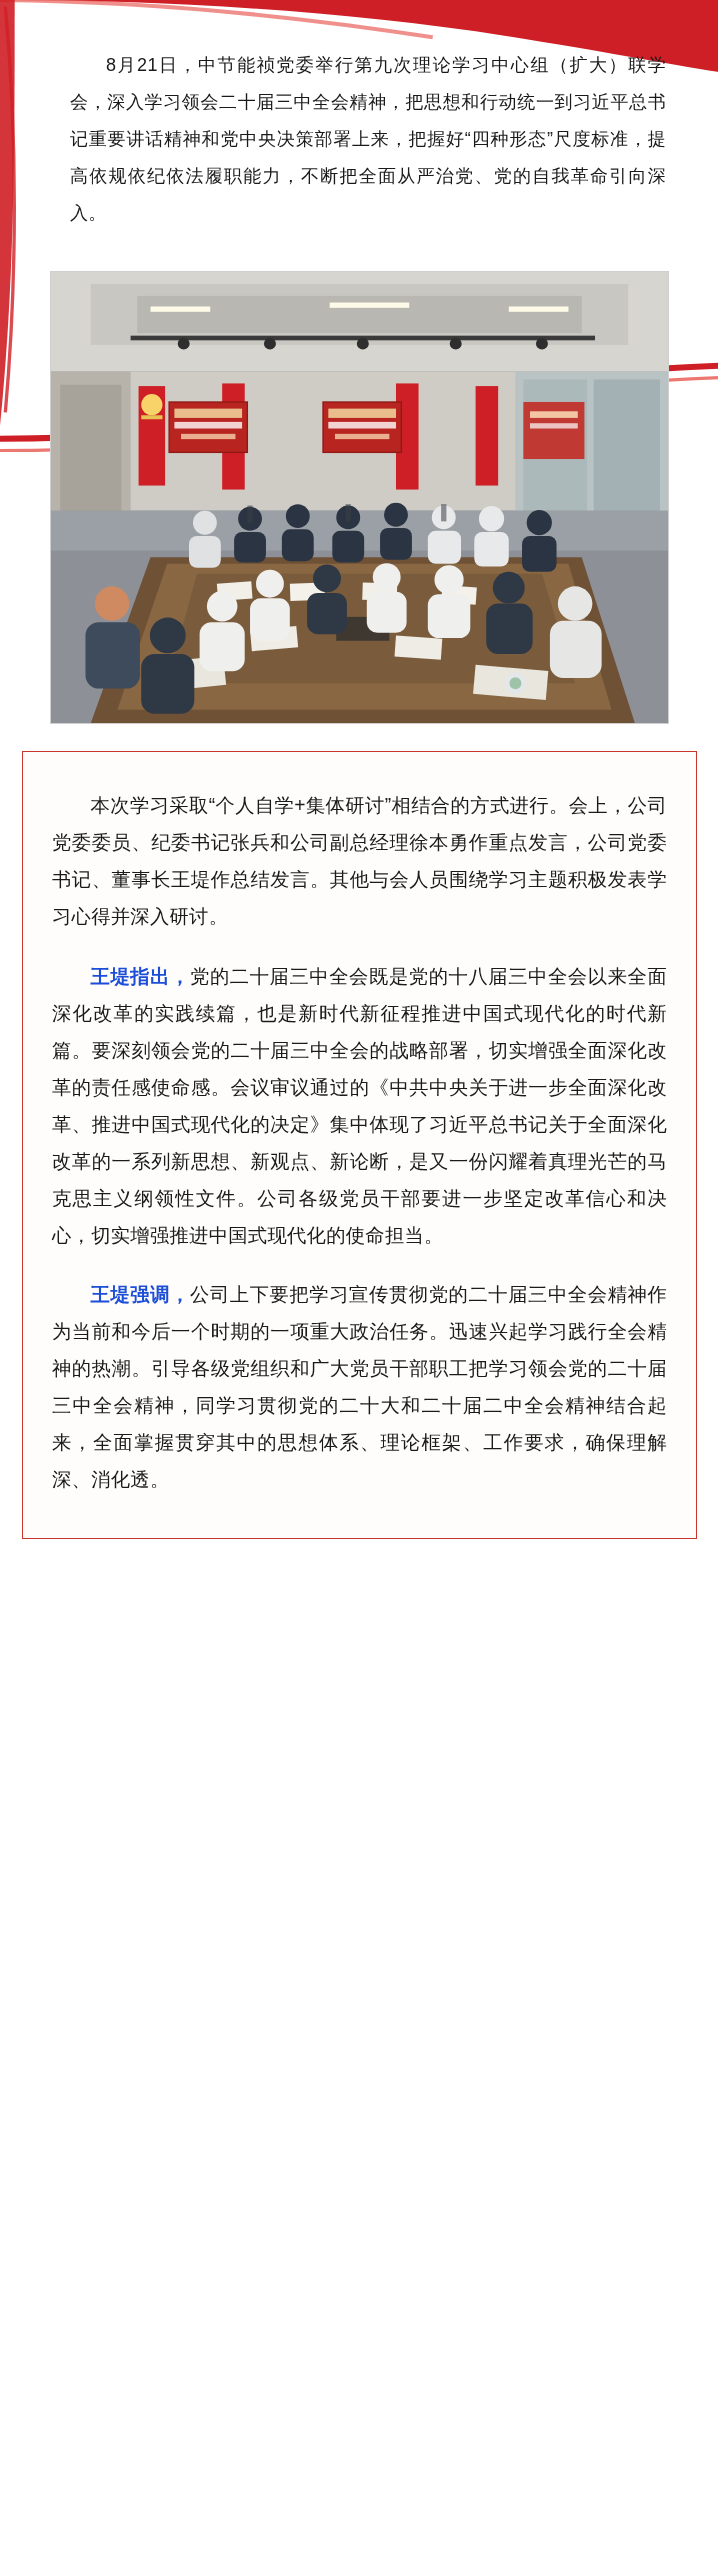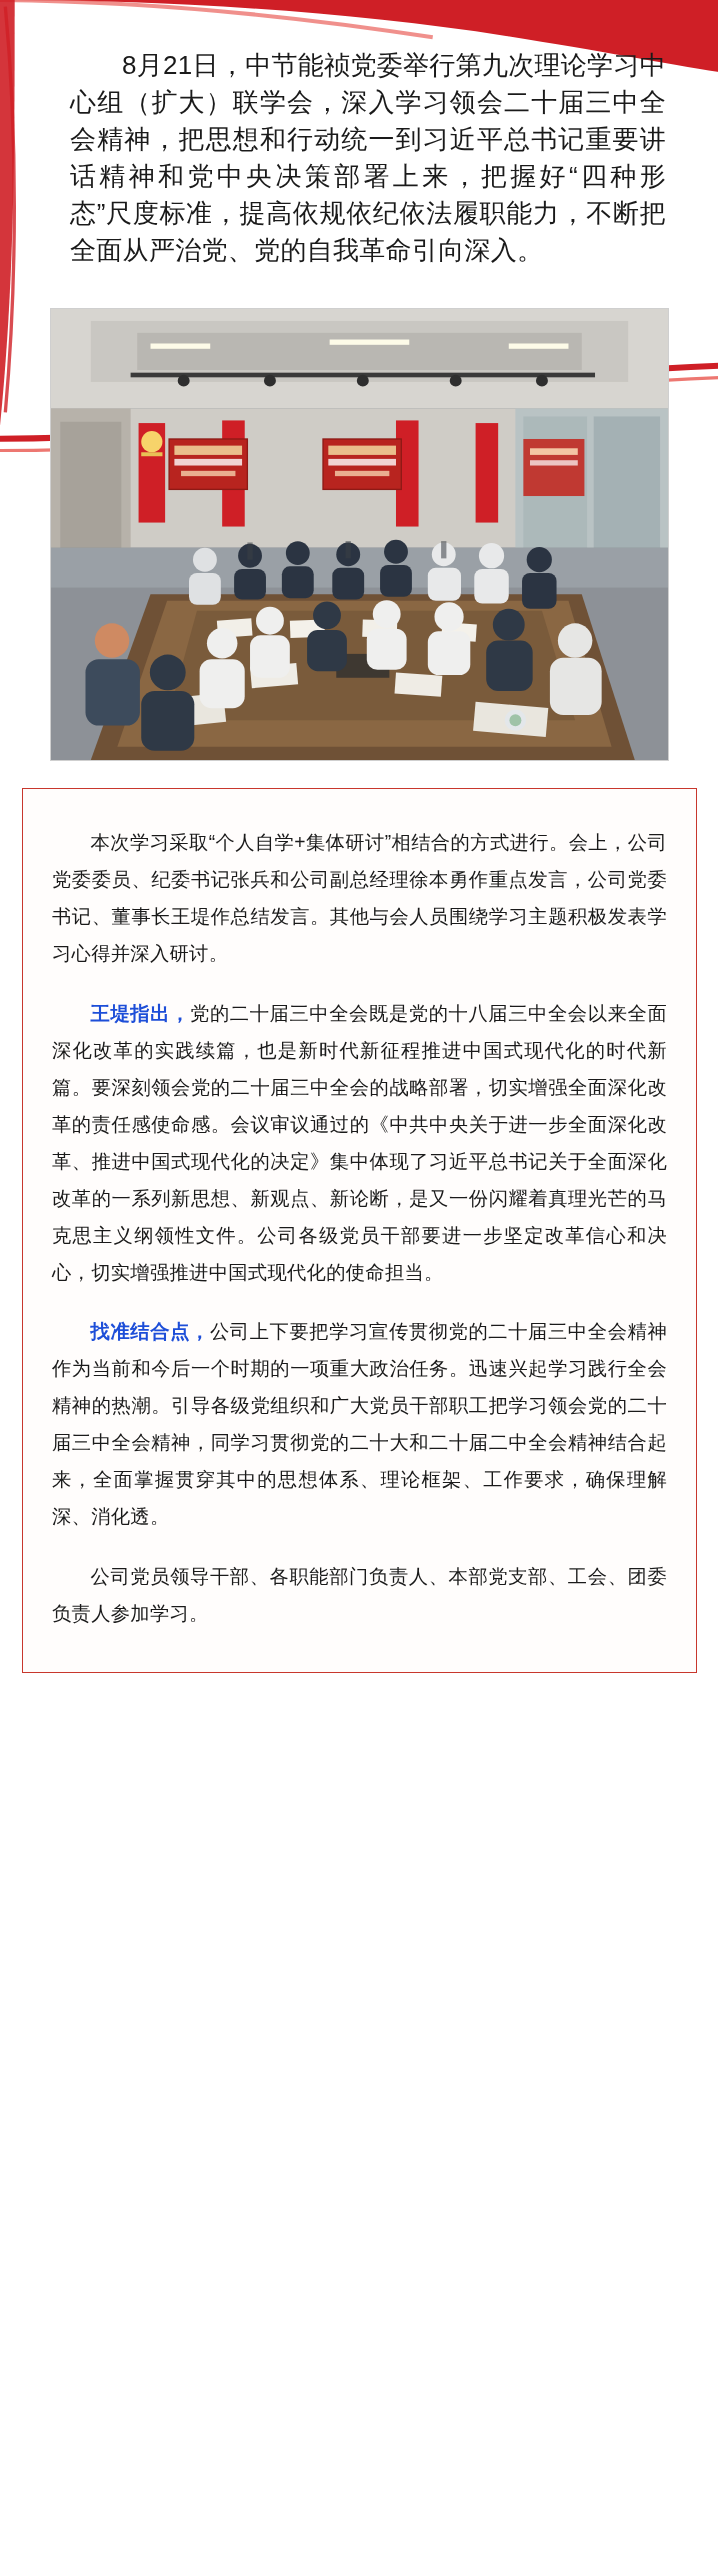--- a/index.html
+++ b/index.html
@@ -45,21 +45,21 @@
     height: 93px;
     pointer-events: none;
   }
 
   
   .intro-block {
     position: relative;
     padding: 47px 53px 0 70px;
   }
   .intro-text {
-    font-size: 26px;
+    font-size: 18px;
     line-height: 37px;
     letter-spacing: 0.3px;
     text-align: justify;
     text-indent: 2em;
     color: #1a1a1a;
     font-family: "Liberation Sans", "DejaVu Sans", sans-serif;
   }
 
   
   .photo-wrap {
@@ -262,21 +262,18 @@
   </div>
 
   <div class="body-card">
     <p>
       <span class="lead"></span><span>本次学习采取“个人自学+集体研讨”相结合的方式进行。会上，公司党委委员、纪委书记张兵和公司副总经理徐本勇作重点发言，公司党委书记、董事长王堤作总结发言。其他与会人员围绕学习主题积极发表学习心得并深入研讨。</span>
     </p>
     <p>
       <span class="lead">王堤指出，</span><span>党的二十届三中全会既是党的十八届三中全会以来全面深化改革的实践续篇，也是新时代新征程推进中国式现代化的时代新篇。要深刻领会党的二十届三中全会的战略部署，切实增强全面深化改革的责任感使命感。会议审议通过的《中共中央关于进一步全面深化改革、推进中国式现代化的决定》集中体现了习近平总书记关于全面深化改革的一系列新思想、新观点、新论断，是又一份闪耀着真理光芒的马克思主义纲领性文件。公司各级党员干部要进一步坚定改革信心和决心，切实增强推进中国式现代化的使命担当。</span>
     </p>
     <p>
-      <span class="lead">找准结合点，</span><span>公司上下要把学习宣传贯彻党的二十届三中全会精神作为当前和今后一个时期的一项重大政治任务。迅速兴起学习践行全会精神的热潮。引导各级党组织和广大党员干部职工把学习领会党的二十届三中全会精神，同学习贯彻党的二十大和二十届二中全会精神结合起来，全面掌握贯穿其中的思想体系、理论框架、工作要求，确保理解深、消化透。</span>
-    </p>
-    <p>
-      <span class="lead"></span><span>公司党员领导干部、各职能部门负责人、本部党支部、工会、团委负责人参加学习。</span>
+      <span class="lead">王堤强调，</span><span>公司上下要把学习宣传贯彻党的二十届三中全会精神作为当前和今后一个时期的一项重大政治任务。迅速兴起学习践行全会精神的热潮。引导各级党组织和广大党员干部职工把学习领会党的二十届三中全会精神，同学习贯彻党的二十大和二十届二中全会精神结合起来，全面掌握贯穿其中的思想体系、理论框架、工作要求，确保理解深、消化透。</span>
     </p>
   </div>
 
 </div>
 
 
 </body></html>

